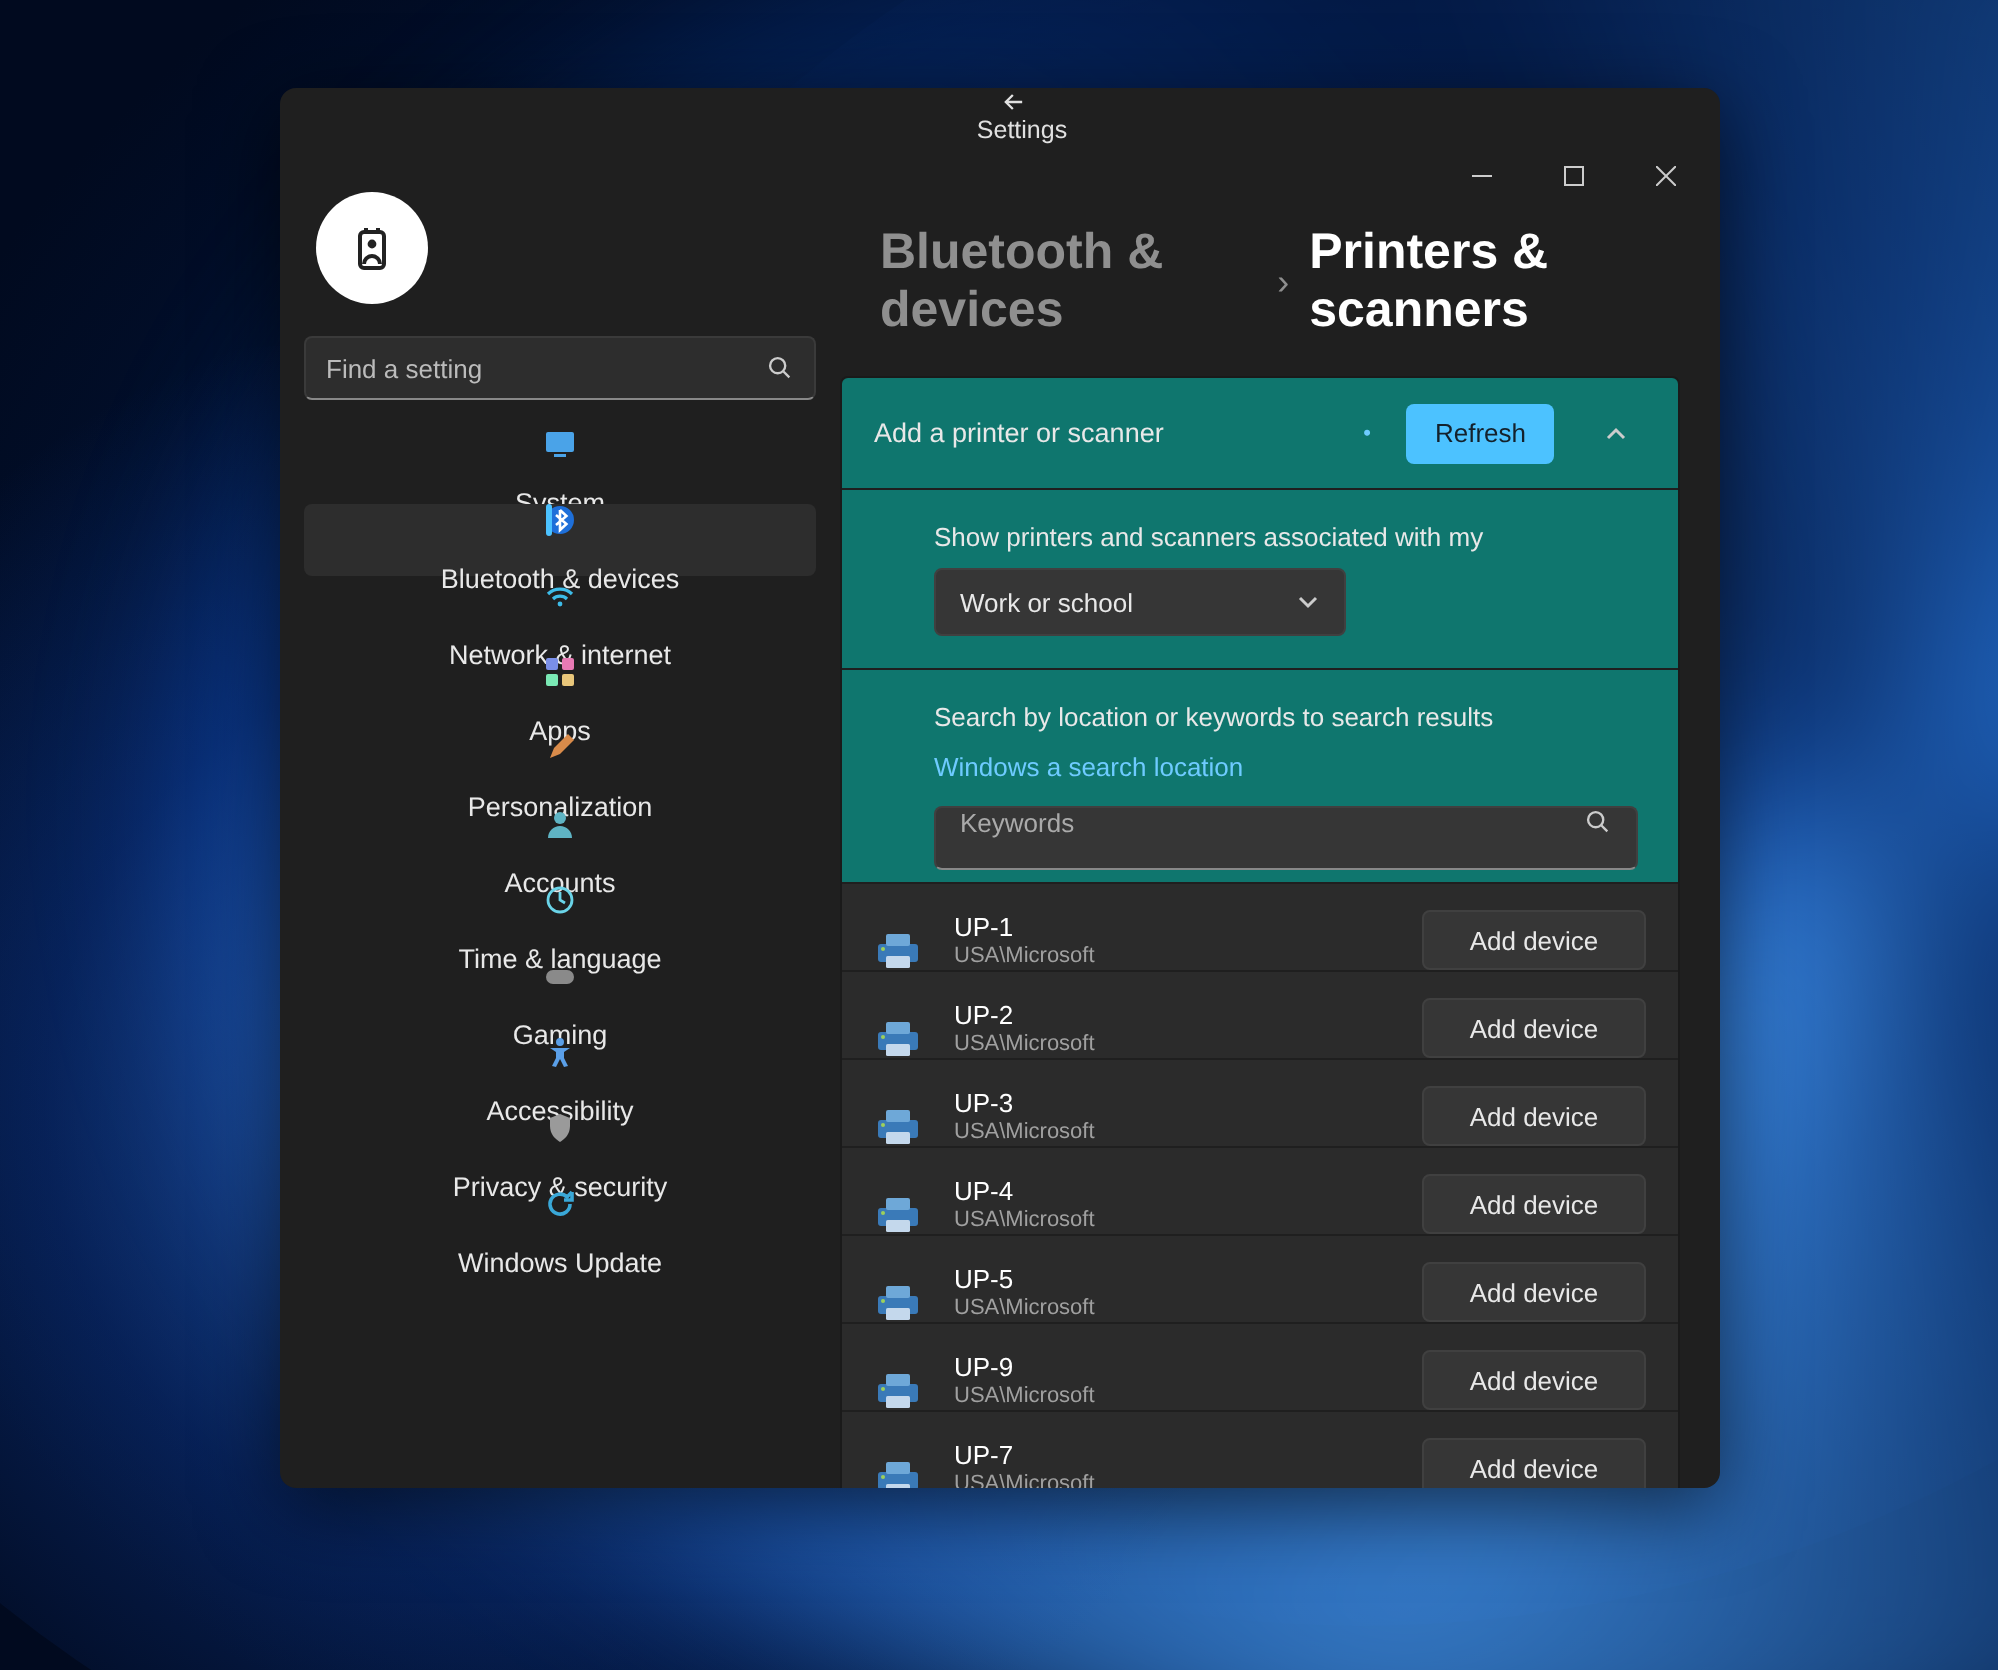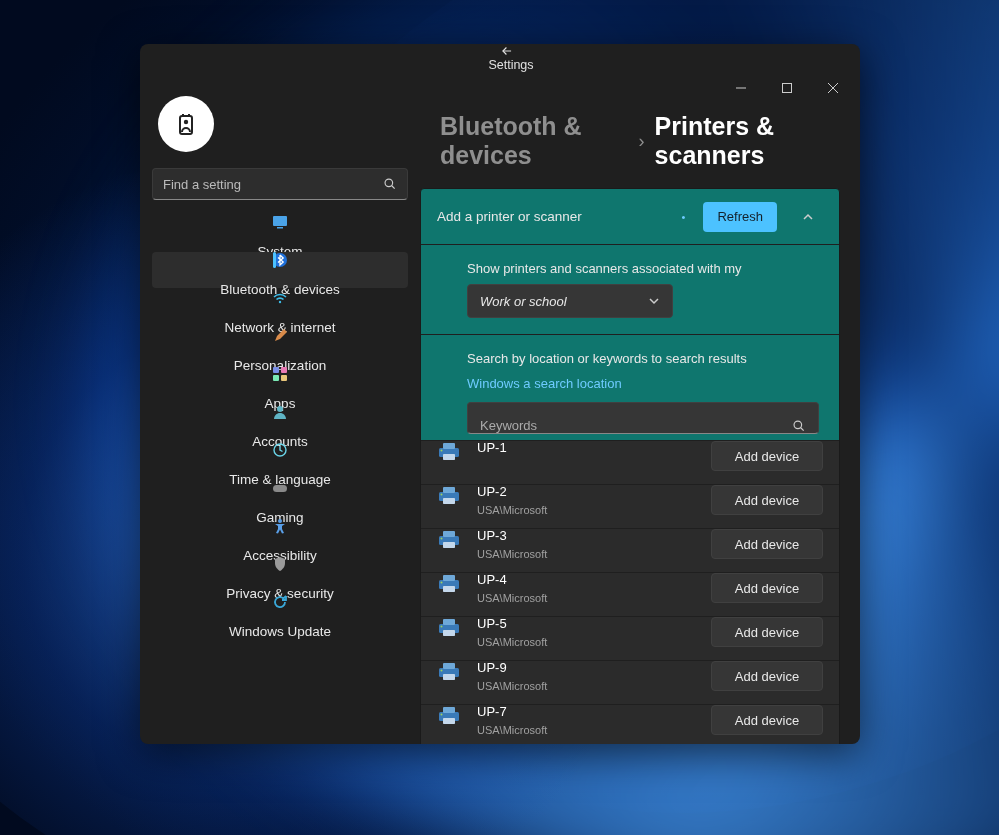--- a/index.html
+++ b/index.html
@@ -81,40 +81,40 @@
     background:#4cc2ff; color:#14212b; border:none; border-radius:4px;
     height:30px; padding:0 14px; font-size:13px; cursor:pointer;
   }
   .chevup { width:30px; height:30px; display:flex; align-items:center; justify-content:center; color:#ccc; margin-left:6px;}
 
   .filter-block { padding:16px 20px 16px 46px; border-bottom:1px solid #1f1f1f;}
   .filter-label { font-size:13px; color:#e8e8e8; margin-bottom:8px;}
   .select-box {
     background:#363636; border:1px solid #404040; border-radius:4px;
     height:32px; width:206px; display:flex; align-items:center; padding:16px 12px;
-    color:#e8e8e8; font-size:13px; justify-content:space-between;font-style:italic;
+    color:#e8e8e8; font-size:13px; justify-content:space-between;
   }
   .filter-block.second { padding-bottom:6px; border:none;}
   .link { color:#6ecbff; font-size:13px; margin-top:2px; display:inline-block;}
   .kw-box {
     background:#363636; border:1px solid #404040; border-bottom:1px solid #888;
-    border-radius:4px; height:32px; display:flex; align-items:flex-end; padding:0 12px;
+    border-radius:4px; height:32px; display:flex; align-items:flex-start; padding:0 12px;
     margin-top:10px;
   }
   .kw-box input { flex:1; background:transparent; border:none; outline:none; color:#ccc; font-size:13px;}
   .kw-box input::placeholder{color:#aaa;}
 
   .printer-row {
-    display:flex; align-items:flex-start; height:44px; padding:0 16px;
+    display:flex; align-items:flex-end; height:44px; padding:0 16px;
     border-top:1px solid #1f1f1f; background:#2b2b2b;
   }
   .printer-row .picon { width:24px; height:20px; margin-right:16px;}
   .pinfo { flex:1; display:flex; flex-direction:column; line-height:1.15;}
   .pname { font-size:13px; color:#fff;}
-  .psub { font-size:11px; color:#a0a0a0;margin-top:48px;}
+  .psub { font-size:11px; color:#a0a0a0;}
   .add-btn {
     background:#363636; border:1px solid #404040; color:#e8e8e8;
     height:30px; padding:0 18px; border-radius:4px; font-size:13px; cursor:pointer;
     min-width:112px;
   }
 
   svg { display:block;}
 </style>
 </head>
 <body>
@@ -196,35 +196,35 @@
                 <path d="M2 7c3.3-3.3 8.7-3.3 12 0"></path>
                 <path d="M4.5 9.5c1.9-1.9 5.1-1.9 7 0"></path>
                 <circle cx="8" cy="12" r="1.2" fill="#3dbce8" stroke="none"></circle>
               </svg>
             </span>
             <span>Network &amp; internet</span>
           </li>
         <li class="nav-item">
             <span class="icon">
               <svg width="16" height="16" viewBox="0 0 16 16">
-                <path d="M3 13l2-5 7-7 3 3-7 7-5 2z" fill="#d98b4a"></path>
-              </svg>
-            </span>
-            <span>Personalization</span>
-          </li>
-        <li class="nav-item">
-            <span class="icon">
-              <svg width="16" height="16" viewBox="0 0 16 16">
                 <rect x="1" y="1" width="6" height="6" rx="1" fill="#7a8fe8"></rect>
                 <rect x="9" y="1" width="6" height="6" rx="1" fill="#e87ab4"></rect>
                 <rect x="1" y="9" width="6" height="6" rx="1" fill="#7ae8b4"></rect>
                 <rect x="9" y="9" width="6" height="6" rx="1" fill="#e8c67a"></rect>
               </svg>
             </span>
             <span>Apps</span>
+          </li>
+        <li class="nav-item">
+            <span class="icon">
+              <svg width="16" height="16" viewBox="0 0 16 16">
+                <path d="M3 13l2-5 7-7 3 3-7 7-5 2z" fill="#d98b4a"></path>
+              </svg>
+            </span>
+            <span>Personalization</span>
           </li>
         <li class="nav-item">
             <span class="icon">
               <svg width="16" height="16" viewBox="0 0 16 16" fill="#5fb4c4">
                 <circle cx="8" cy="5" r="3"></circle>
                 <path d="M2 15c0-3.3 2.7-6 6-6s6 2.7 6 6"></path>
               </svg>
             </span>
             <span>Accounts</span>
           </li>

